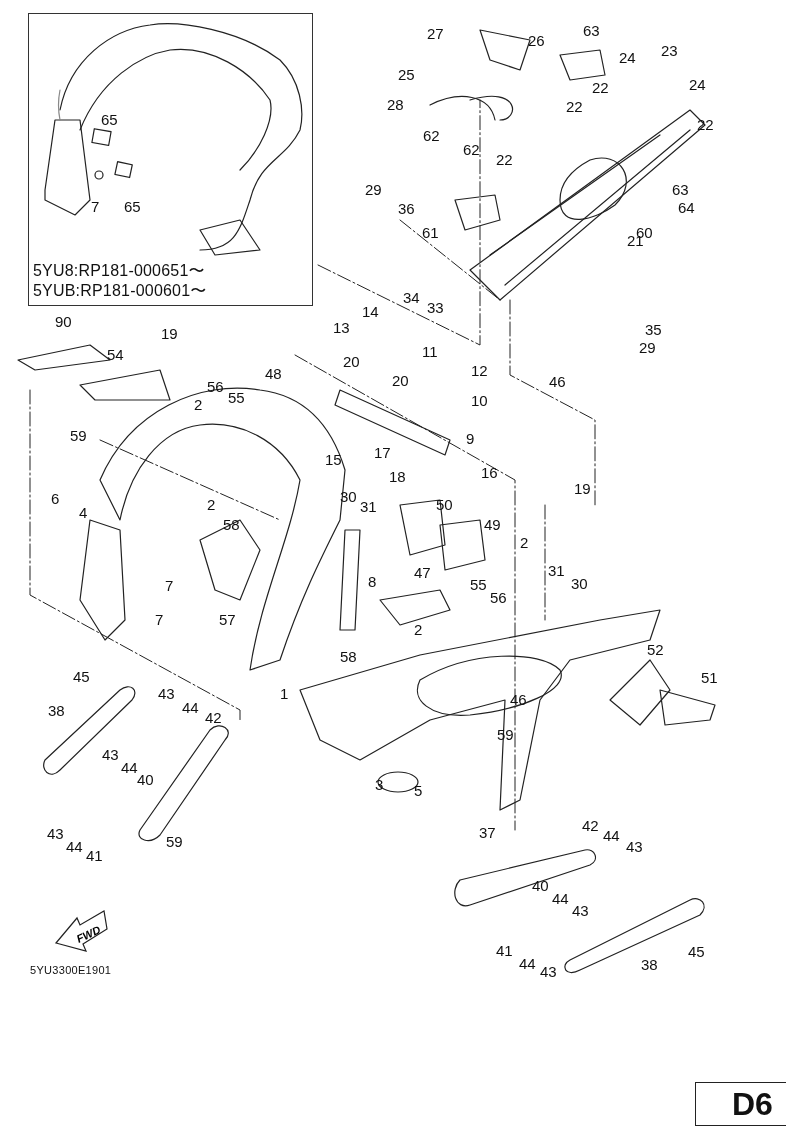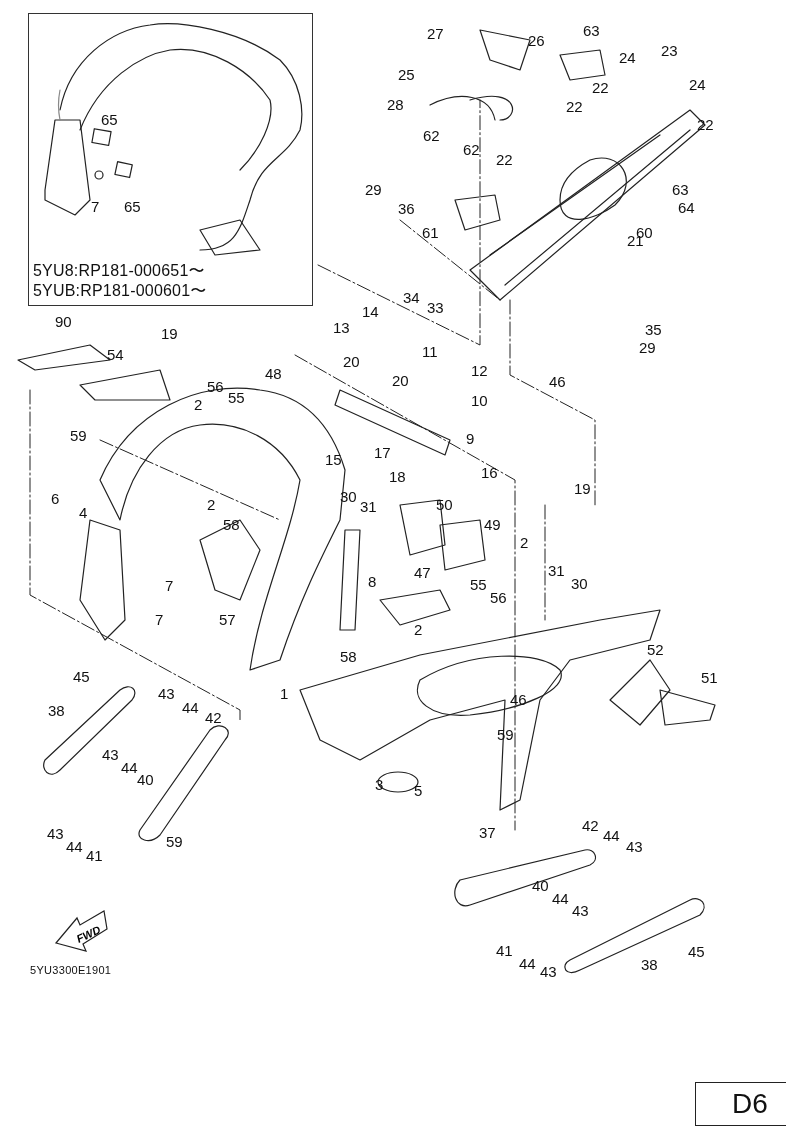--- a/index.html
+++ b/index.html
@@ -6,21 +6,21 @@
   body { width: 786px; height: 1138px; position: relative; overflow: hidden;
          font-family: "Liberation Sans", sans-serif; color: #111; }
   #diagram { position: absolute; left: 0; top: 0; width: 786px; height: 1138px; }
   .inset { position: absolute; left: 28px; top: 13px; width: 285px; height: 293px;
            border: 1.5px solid #333; box-sizing: border-box; }
   .serial { position: absolute; left: 33px; font-size: 16px; letter-spacing: 0.2px; white-space: nowrap; }
   .callout { position: absolute; font-size: 15px; line-height: 15px; white-space: nowrap; color: #111; }
   .code { position: absolute; left: 30px; top: 964px; font-size: 11px; letter-spacing: 0.3px; }
   .page-box { position: absolute; left: 695px; top: 1082px; width: 100px; height: 44px;
               border: 1.5px solid #222; box-sizing: border-box; }
-  .page-box span { position: absolute; left: 36px; top: -3px; font-size: 28px; font-weight: normal; line-height: 48px; }
+  .page-box span { position: absolute; left: 36px; top: -3px; font-size: 32px; font-weight: bold; line-height: 48px; }
   svg text { font-family: "Liberation Sans", sans-serif; }
 </style>
 </head>
 <body>
 
 <svg id="diagram" viewBox="0 0 786 1138" xmlns="http://www.w3.org/2000/svg">
   <g fill="none" stroke="#222" stroke-width="1.2" stroke-linejoin="round" stroke-linecap="round">
 
     <g>
       <path d="M60 110 C70 60 110 30 150 25 C180 20 240 30 280 60 C300 80 305 110 300 130 C285 160 260 160 250 200 C240 230 235 250 200 250"></path>

